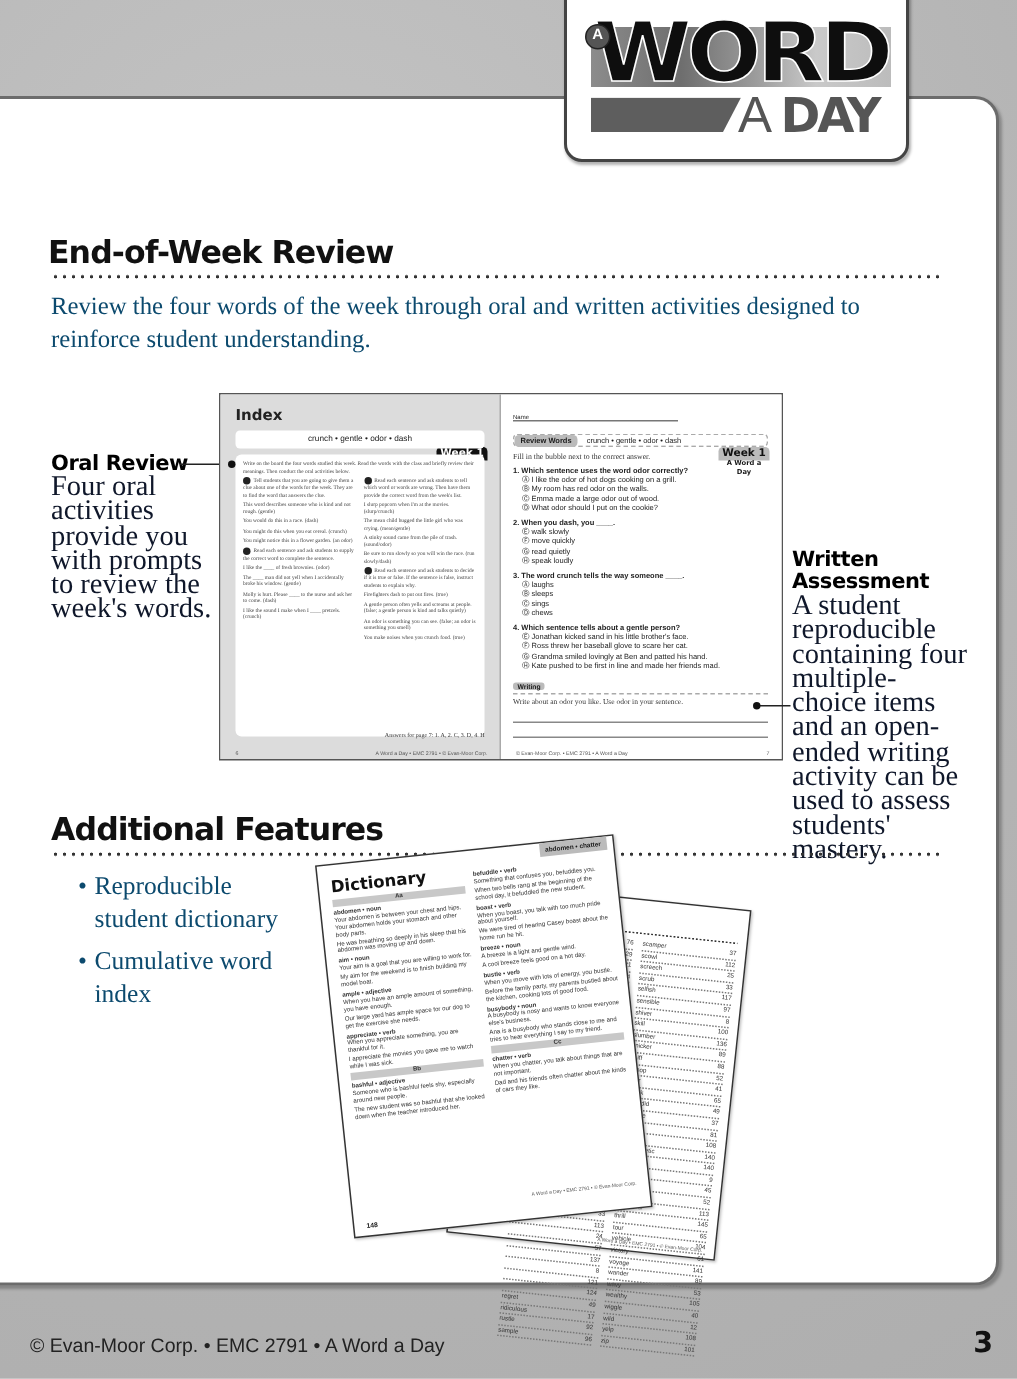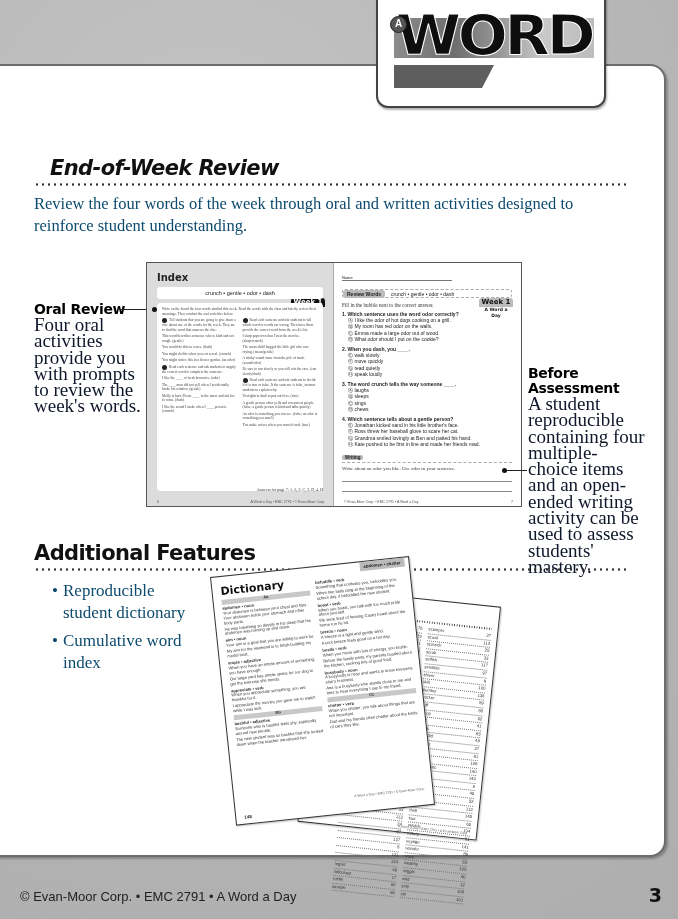--- a/index.html
+++ b/index.html
@@ -98,23 +98,24 @@
 <body>
 
 <div class="panel"></div>
 
 <div class="logo-box">
   <div class="logo-a">A</div>
   <div class="logo-word">
     <span>WORD</span>
   </div>
   <div class="logo-bar"></div>
+  <div class="logo-aday"><span>A </span><b>DAY</b></div>
 </div>
 
-<div class="h-section" style="left:50px; top:158px;font-style:italic;">End-of-Week Review</div>
+<div class="h-section" style="left:32px; top:158px;">End-of-Week Review</div>
 <div class="dots" style="left:34px; top:183px; width:594px;"></div>
 <div class="body-text" style="left:34px; top:193px; width:560px;">Review the four words of the week through oral and written activities designed to reinforce student understanding.</div>
 
 <div class="callout-title" style="left:34px; top:302px;">Oral Review</div>
 <div class="callout-text" style="left:34px; top:317px; width:112px;">Four oral activities provide you with prompts to review the week's words.</div>
 <div class="leader" style="left:120px; top:309px; width:34px;"></div>
 <div class="dotmark" style="left:152px; top:307px; z-index:2;"></div>
 
 <div class="spread">
   <div class="pg-left">
@@ -205,21 +206,21 @@
     <div class="write-line" style="top:228px;"></div>
     <div class="mini-foot">
       <span>© Evan-Moor Corp. • EMC 2791 • A Word a Day</span>
       <span>7</span>
     </div>
   </div>
 </div>
 
 <div class="dotmark" style="left:502px; top:468px; z-index:2;"></div>
 <div class="leader" style="left:505px; top:470px; width:22px;"></div>
-<div class="callout-title" style="left:528px; top:366px; width:110px;">Before Assessment</div>
+<div class="callout-title" style="left:528px; top:366px; width:110px;">Written Assessment</div>
 <div class="callout-text" style="left:528px; top:396px; width:118px;">A student reproducible containing four multiple-choice items and an open-ended writing activity can be used to assess students' mastery.</div>
 
 <div class="h-section" style="left:34px; top:543px;">Additional Features</div>
 <div class="dots" style="left:34px; top:568px; width:594px;"></div>
 <div class="body-text" style="left:52px; top:580px; width:150px; font-size:17px; line-height:22px;">
   <span style="position:absolute; left:0;">•</span>
   <div style="padding-left:11px;font-family:Liberation Serif, serif;">Reproducible student dictionary</div>
 </div>
 <div class="body-text" style="left:52px; top:630px; width:150px; font-size:17px; line-height:22px;">
   <span style="position:absolute; left:0;">•</span>

